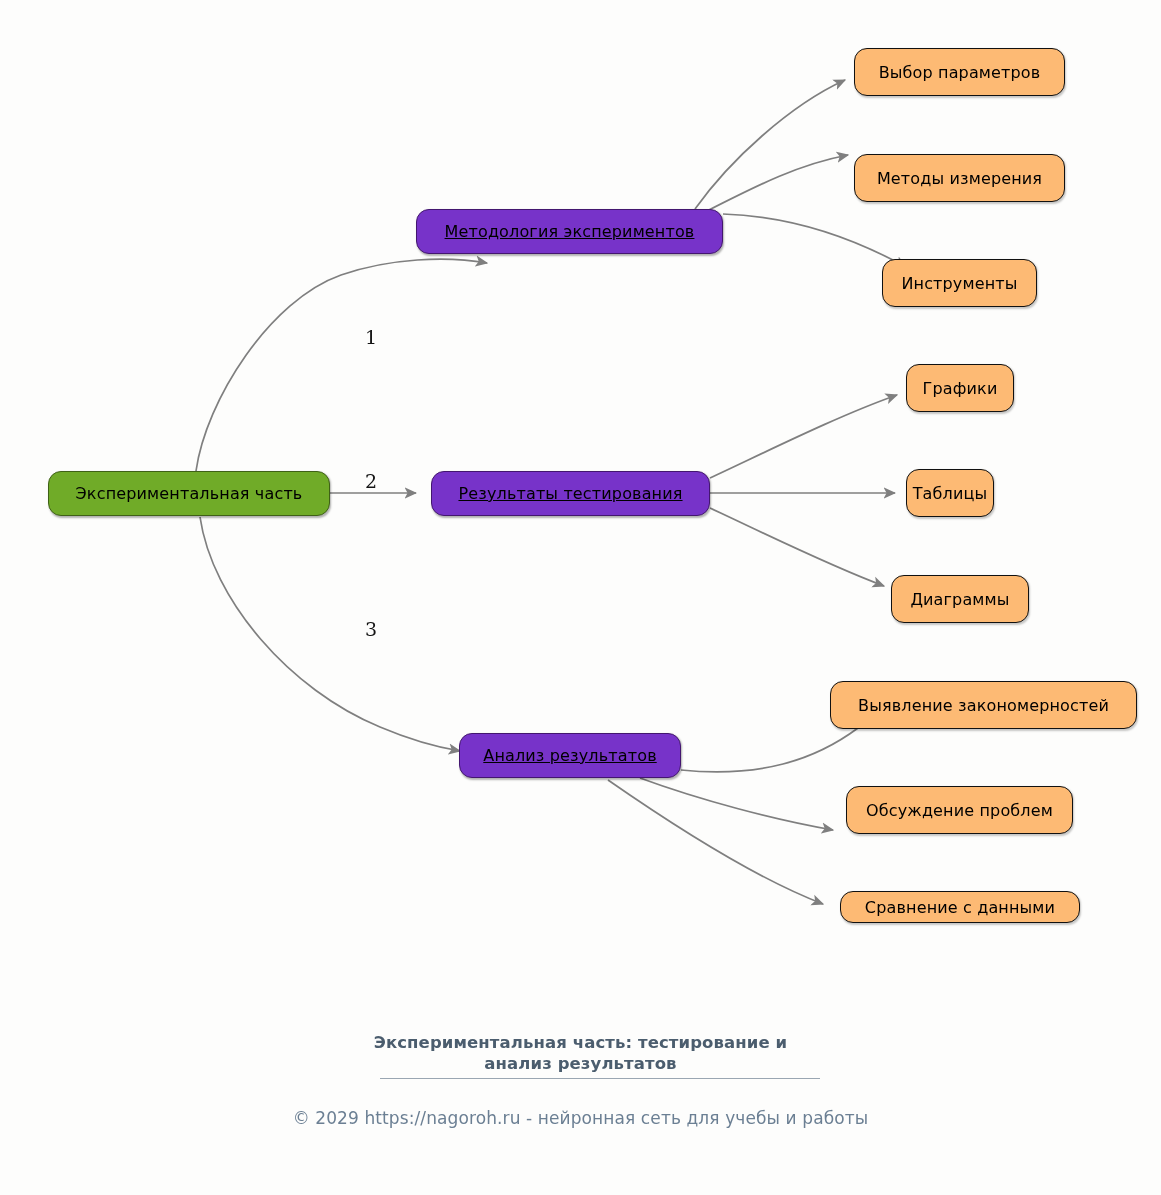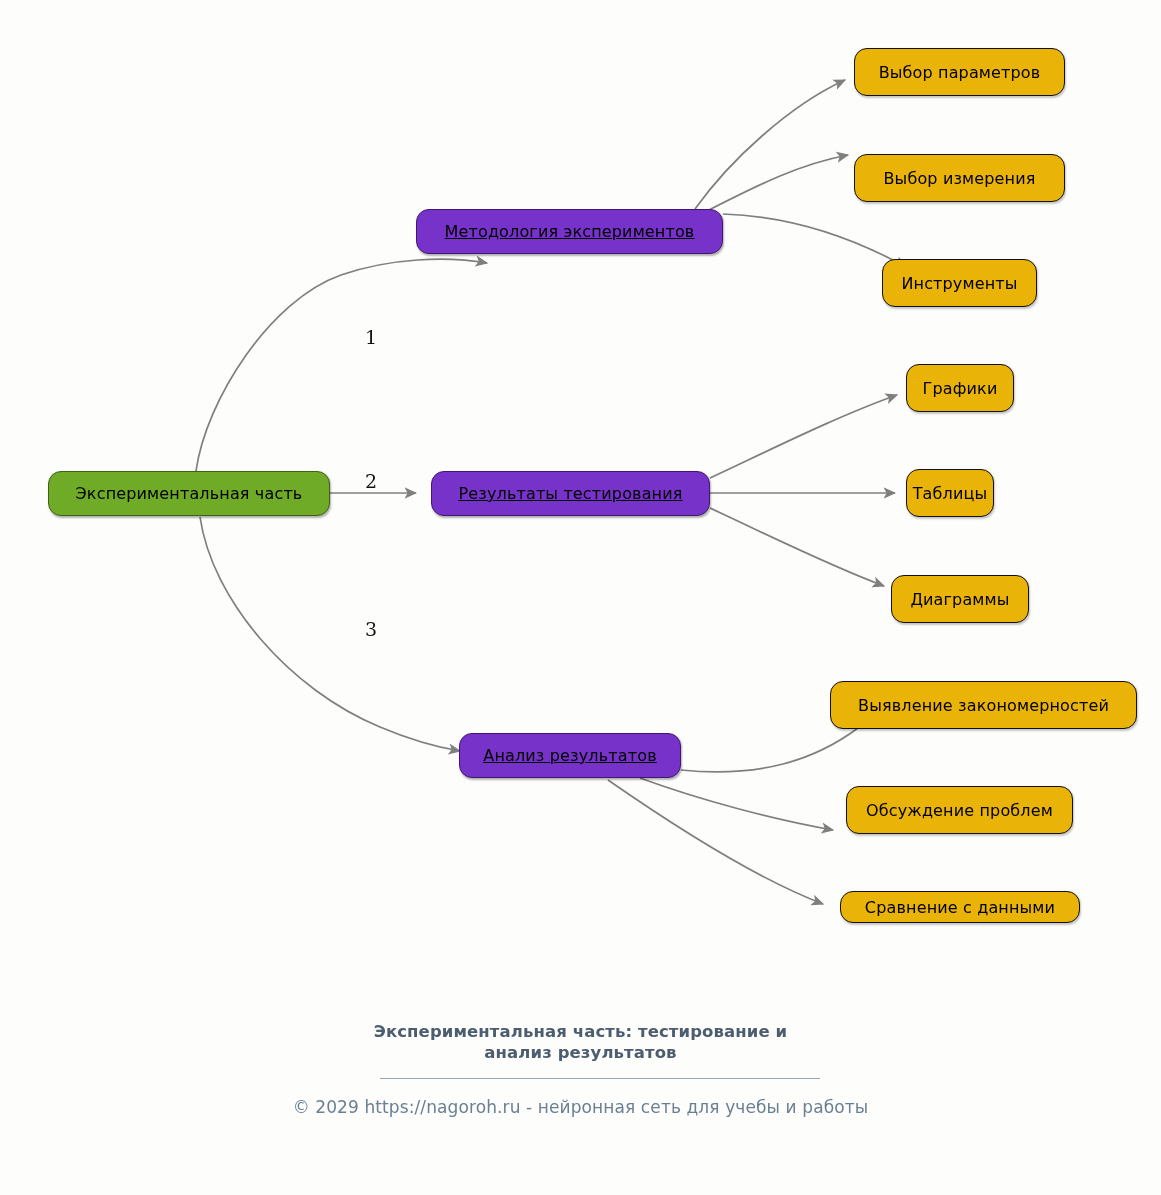--- a/index.html
+++ b/index.html
@@ -45,36 +45,37 @@
     border: 1.6px solid #3f6116;
     box-shadow: 1px 1.5px 2px rgba(0,0,0,0.30);
   }
   .node-branch {
     background: #7733C9;
     border: 1.6px solid #43166f;
     box-shadow: 1px 1.5px 2px rgba(0,0,0,0.30);
     text-decoration: underline;
   }
   .node-leaf {
-    background: #eab308;
+    background: #fdba74;
     border: 1.7px solid #111111;
     box-shadow: 1px 1.5px 2px rgba(0,0,0,0.22);
   }
   .edge-label {
     position: absolute;
     font-family: "DejaVu Serif", serif;
     font-size: 19px;
     color: #141414;
     transform: translate(-50%, -50%);
   }
   .footer {
     position: absolute;
     left: 0;
     width: 1161px;
     text-align: center;
+    margin-top: 11px;
   }
   .footer-title {
     top: 1021px;
     font-family: "DejaVu Sans", sans-serif;
     font-size: 16.5px;
     font-weight: bold;
     color: #4b5d6e;
     line-height: 21px;
     letter-spacing: 0.1px;
   }
@@ -128,21 +129,21 @@
   <div class="node node-root" style="left:48px; top:471px; width:282px; height:45px;">Экспериментальная часть</div>
 
   <div class="node node-branch" style="left:416px; top:209px; width:307px; height:45px;">Методология экспериментов</div>
 
   <div class="node node-branch" style="left:431px; top:471px; width:279px; height:45px;">Результаты тестирования</div>
 
   <div class="node node-branch" style="left:459px; top:733px; width:222px; height:45px;">Анализ результатов</div>
 
   <div class="node node-leaf" style="left:854px; top:48px; width:211px; height:48px;">Выбор параметров</div>
 
-  <div class="node node-leaf" style="left:854px; top:154px; width:211px; height:48px;">Выбор измерения</div>
+  <div class="node node-leaf" style="left:854px; top:154px; width:211px; height:48px;">Методы измерения</div>
 
   <div class="node node-leaf" style="left:882px; top:259px; width:155px; height:48px;">Инструменты</div>
 
   <div class="node node-leaf" style="left:906px; top:364px; width:108px; height:48px;">Графики</div>
 
   <div class="node node-leaf" style="left:906px; top:469px; width:88px; height:48px;">Таблицы</div>
 
   <div class="node node-leaf" style="left:891px; top:575px; width:138px; height:48px;">Диаграммы</div>
 
   <div class="node node-leaf" style="left:830px; top:681px; width:307px; height:48px;text-align:center;">Выявление закономерностей</div>

